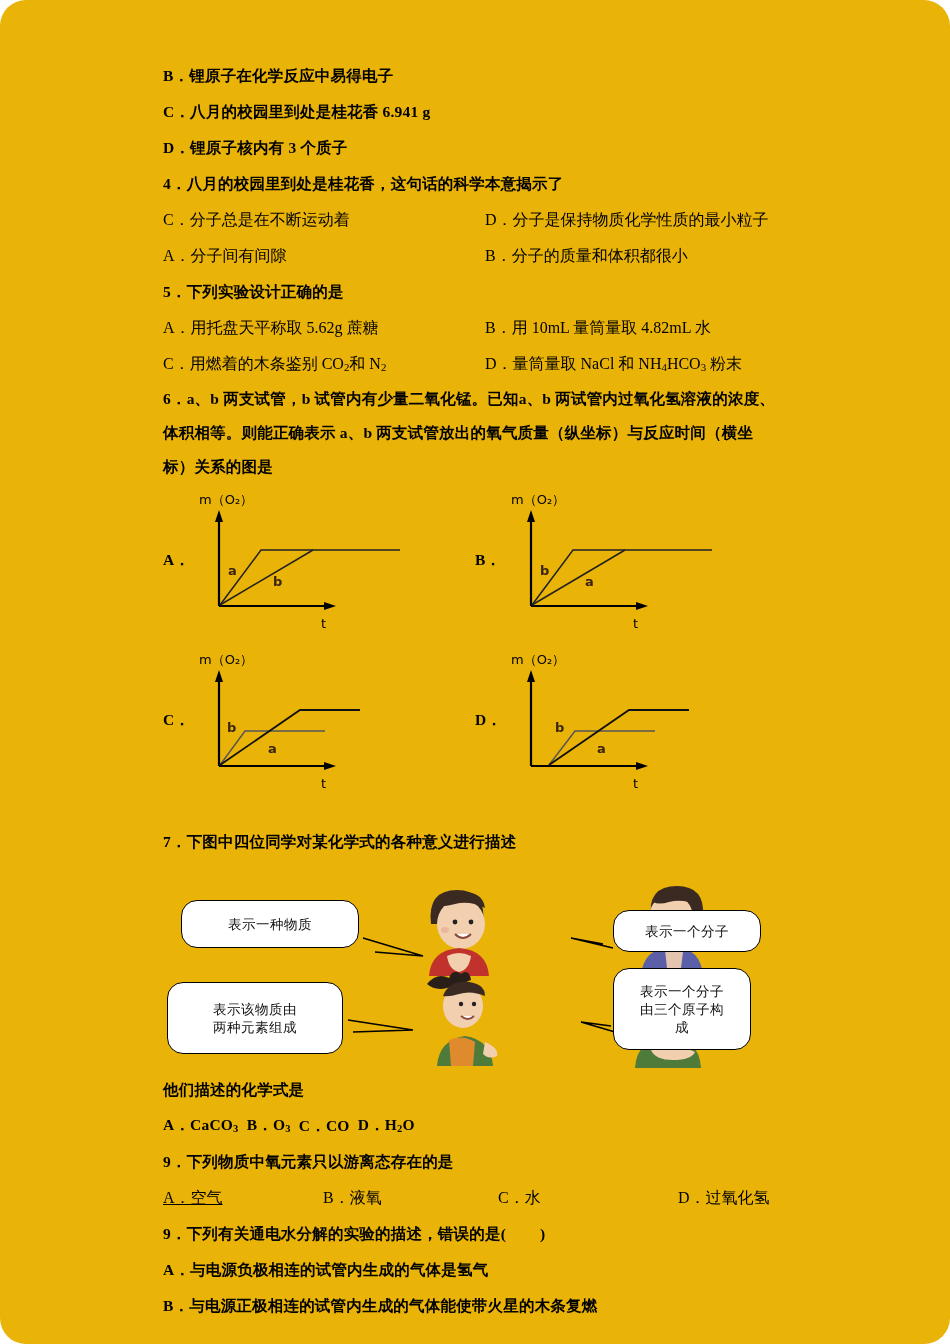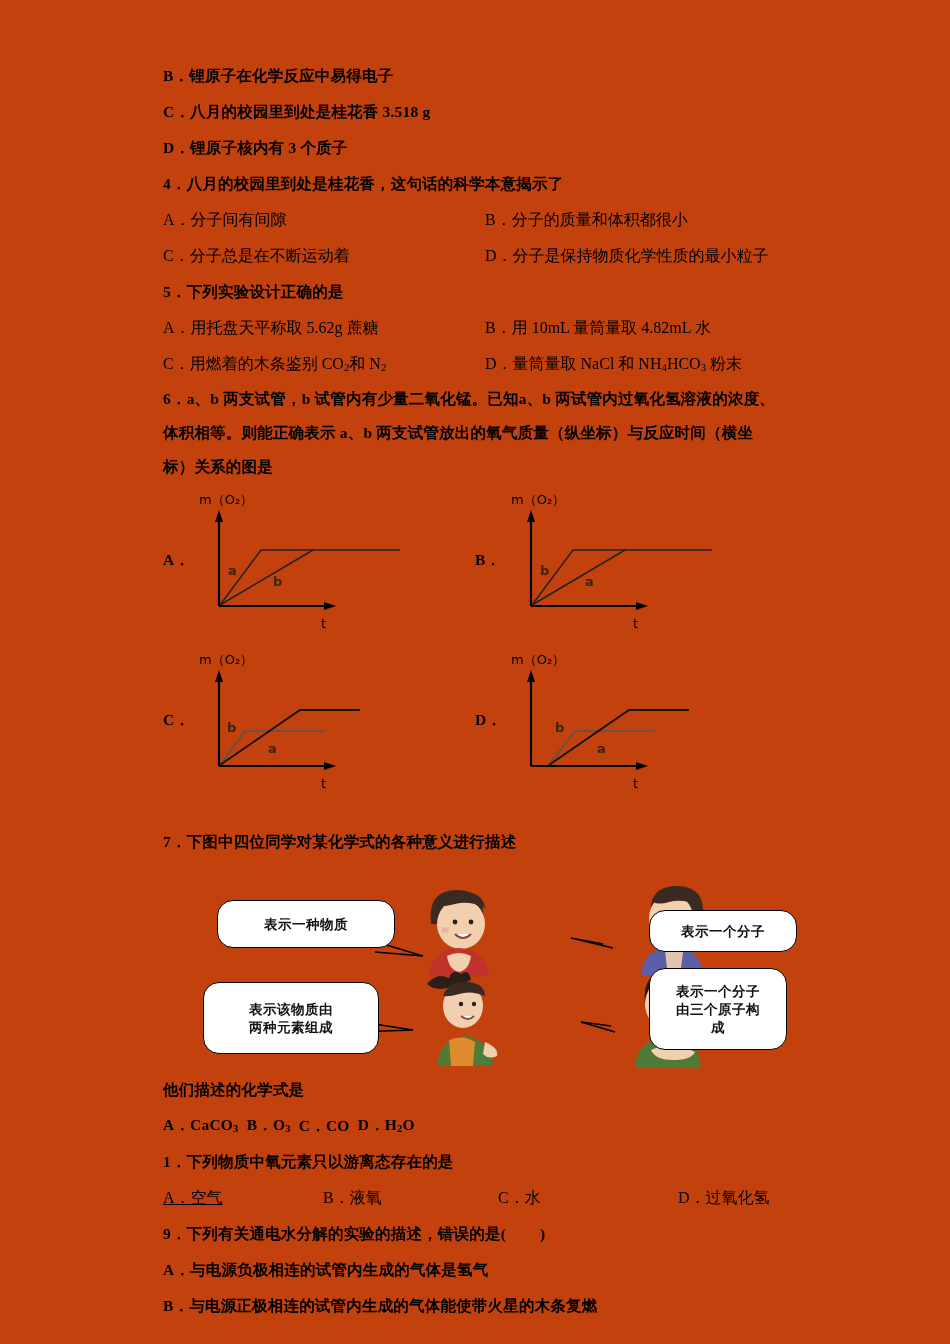--- a/index.html
+++ b/index.html
@@ -13,21 +13,22 @@
     position: relative;
     font-family: "Liberation Serif", "DejaVu Serif", serif;
     color: #000000;
     overflow: hidden;
   }
   .page {
     position: absolute;
     left: 0; top: 0;
     width: 950px;
     height: 1344px;
-    background: #c2410c;
+    background: #eab308;
+    border-radius: 26px;
   }
   .content {
     position: absolute;
     left: 163px;
     top: 58px;
     width: 640px;
   }
 
   
   .line {
@@ -94,69 +95,68 @@
     width: 640px;
     height: 200px;
     margin-top: 12px;
   }
   .bubble {
     position: absolute;
     border: 1.6px solid #000;
     border-radius: 16px;
     background: #fff;
     font-family: "DejaVu Sans", "Liberation Sans", sans-serif;
-    font-weight: bold;
+    font-weight: normal;
     font-size: 13.5px;
     color: #111;
     display: flex;
     align-items: center;
     justify-content: center;
     text-align: center;
     line-height: 1.35;
     padding: 4px 8px;
     box-sizing: border-box;
     letter-spacing: 0.5px;
-    margin-left: 36px;
   }
   .tail {
     position: absolute;
     pointer-events: none;
   }
   .person { position: absolute; }
 
   .blank-gap { display:inline-block; width: 34px; }
 </style>
 </head>
 <body>
 
 <div class="page">
   <div class="content">
 
     <div class="line">
       <span>B．锂原子在化学反应中易得电子</span>
     </div>
 
     <div class="line">
-      <span>C．八月的校园里到处是桂花香</span>&nbsp;<span>3.518 g</span>
+      <span>C．八月的校园里到处是桂花香</span>&nbsp;<span>6.941 g</span>
     </div>
 
     <div class="line">
       <span>D．锂原子核内有</span>&nbsp;<span>3</span>&nbsp;<span>个质子</span>
     </div>
 
     <div class="line">
       <span>4．八月的校园里到处是桂花香，这句话的科学本意揭示了</span>
+    </div>
+    <div class="two-col">
+      <span class="col-a">C．分子总是在不断运动着</span>
+      <span class="col-b">D．分子是保持物质化学性质的最小粒子</span>
     </div>
     <div class="two-col">
       <span class="col-a">A．分子间有间隙</span>
       <span class="col-b">B．分子的质量和体积都很小</span>
-    </div>
-    <div class="two-col">
-      <span class="col-a">C．分子总是在不断运动着</span>
-      <span class="col-b">D．分子是保持物质化学性质的最小粒子</span>
     </div>
 
     <div class="line">
       <span>5．下列实验设计正确的是</span>
     </div>
     <div class="two-col">
       <span class="col-a">A．用托盘天平称取 5.62g 蔗糖</span>
       <span class="col-b">B．用 10mL 量筒量取 4.82mL 水</span>
     </div>
     <div class="two-col">
@@ -335,21 +335,21 @@
       <span><span>A．CaCO</span><sub>3</sub></span>
       &nbsp;&nbsp;
       <span><span>B．O</span><sub>3</sub></span>
       &nbsp;&nbsp;
       <span>C．CO</span>
       &nbsp;&nbsp;
       <span><span>D．H</span><sub>2</sub><span>O</span></span>
     </div>
 
     <div class="line">
-      <span>1．下列物质中氧元素只以游离态存在的是</span>
+      <span>9．下列物质中氧元素只以游离态存在的是</span>
     </div>
     <div class="four-col">
       <span class="c1">A．空气</span>
       <span class="c2">B．液氧</span>
       <span class="c3">C．水</span>
       <span class="c4">D．过氧化氢</span>
     </div>
 
     <div class="line">
       <span>9．下列有关通电水分解的实验的描述，错误的是(</span>

